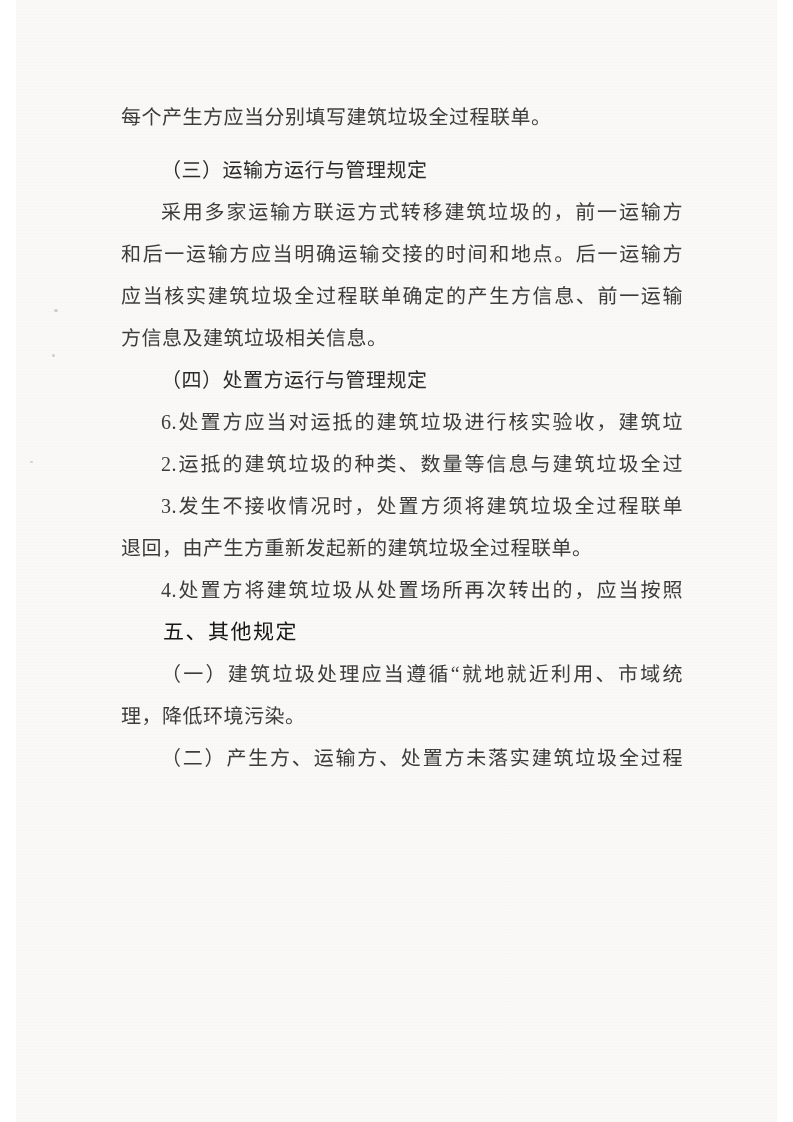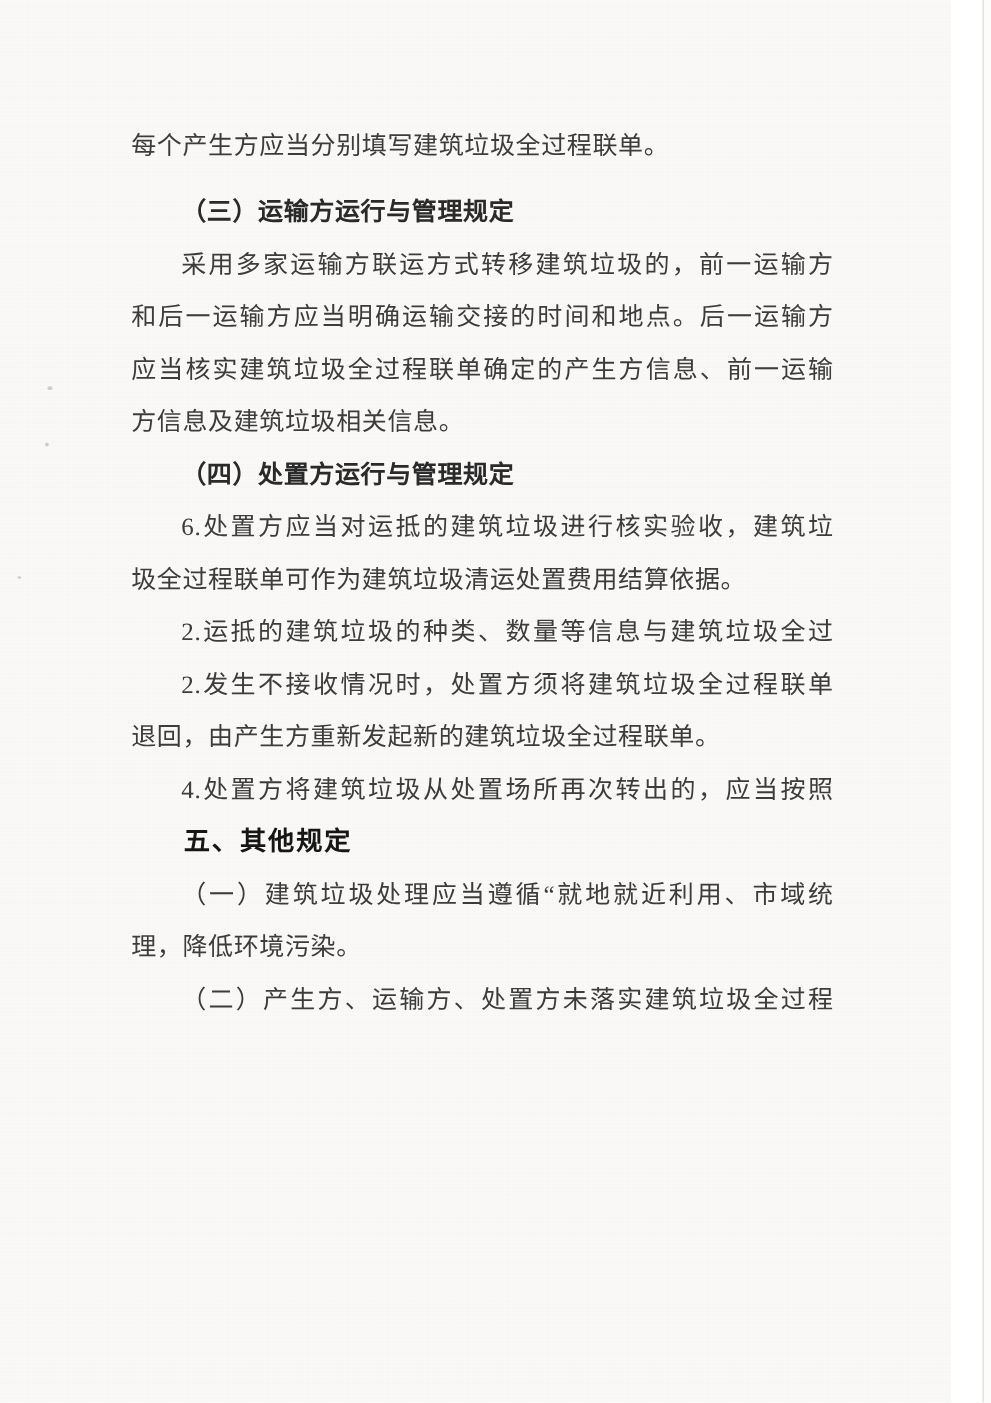--- a/index.html
+++ b/index.html
@@ -8,21 +8,21 @@
     }
     body {
       width: 793px;
       height: 1122px;
       position: relative;
       overflow: hidden;
       font-family: "Liberation Serif", "DejaVu Serif", serif;
     }
     .page {
       position: absolute;
-      left: 0; top: 0;
+      left: 16px; top: 0;
       width: 761px;
       height: 1122px;
       background:
         repeating-linear-gradient(0deg, rgba(120,118,110,0.012) 0 1px, rgba(0,0,0,0) 1px 3px),
         repeating-linear-gradient(90deg, rgba(120,118,110,0.010) 0 1px, rgba(0,0,0,0) 1px 2px),
         #faf9f8;
     }
     
     .edge-line {
       position: absolute;
@@ -63,26 +63,26 @@
       overflow: hidden;
       text-align: left;
     }
     .ind { text-indent: 2em; }
     .fill {
       text-align: justify;
       text-align-last: justify;
       text-justify: inter-character;
     }
     .h-kai {
-      font-weight: 700;
+      font-weight: 400;
       color: #2a2a2a;
     }
     .h-hei {
       font-family: "Liberation Sans", "DejaVu Sans", sans-serif;
-      font-weight: 700;
+      font-weight: 400;
       font-size: 21px;
       letter-spacing: 1.5px;
       color: #161616;
     }
     .sp { margin-top: 11px; }
   </style>
 </head>
 <body>
 
 <div class="page">
@@ -94,23 +94,22 @@
 
   <div class="textblock">
     <div class="ln">每个产生方应当分别填写建筑垃圾全过程联单。</div>
     <div class="ln ind h-kai sp">（三）运输方运行与管理规定</div>
     <div class="ln ind fill">采用多家运输方联运方式转移建筑垃圾的，前一运输方</div>
     <div class="ln fill">和后一运输方应当明确运输交接的时间和地点。后一运输方</div>
     <div class="ln fill">应当核实建筑垃圾全过程联单确定的产生方信息、前一运输</div>
     <div class="ln">方信息及建筑垃圾相关信息。</div>
     <div class="ln ind h-kai">（四）处置方运行与管理规定</div>
     <div class="ln ind fill">6.处置方应当对运抵的建筑垃圾进行核实验收，建筑垃</div>
-    <div class="ln">圾全过程联单可作为建筑垃圾清运处置费用结算依据。</div>
     <div class="ln ind fill">2.运抵的建筑垃圾的种类、数量等信息与建筑垃圾全过</div>
-    <div class="ln ind fill">2.发生不接收情况时，处置方须将建筑垃圾全过程联单</div>
+    <div class="ln ind fill">3.发生不接收情况时，处置方须将建筑垃圾全过程联单</div>
     <div class="ln">退回，由产生方重新发起新的建筑垃圾全过程联单。</div>
     <div class="ln ind fill">4.处置方将建筑垃圾从处置场所再次转出的，应当按照</div>
     <div class="ln ind h-hei">五、其他规定</div>
     <div class="ln ind fill">（一）建筑垃圾处理应当遵循“就地就近利用、市域统</div>
     <div class="ln">理，降低环境污染。</div>
     <div class="ln ind fill">（二）产生方、运输方、处置方未落实建筑垃圾全过程</div>
   </div>
 </div>
 
 </body></html>

